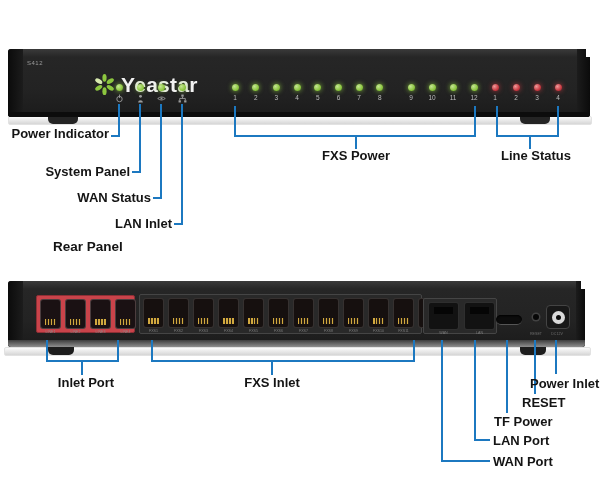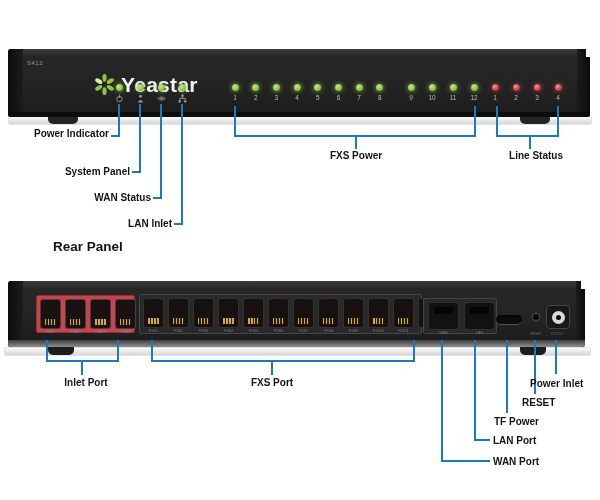--- a/index.html
+++ b/index.html
@@ -28,21 +28,21 @@
   .led-row{position:absolute;display:flex;}
   .led-unit{width:16px;display:flex;flex-direction:column;align-items:center;}
   .dot{width:7px;height:7px;border-radius:50%;}
   .dot.green{background:radial-gradient(circle at 35% 35%,#c4e593,var(--led-green) 60%,#63982a);
              box-shadow:0 0 4px 1px rgba(141,198,63,.55);}
   .dot.red{background:radial-gradient(circle at 35% 35%,#ef9a9a,var(--led-red) 60%,#8f242b);
            box-shadow:0 0 4px 1px rgba(201,58,66,.5);}
   .num{font-size:6.5px;font-weight:normal;color:#bdbdbd;margin-top:4px;line-height:1;}
   .sicon{margin-top:3px;height:9px;}
   
-  .lbl{position:absolute;font-size:10px;font-weight:bold;color:#141414;line-height:14px;z-index:4;white-space:nowrap;}
+  .lbl{position:absolute;font-size:13px;font-weight:bold;color:#141414;line-height:14px;z-index:4;white-space:nowrap;}
   .lbl.r{text-align:right;}
   .lbl.c{text-align:center;}
   .title{position:absolute;font-size:13.5px;font-weight:bold;color:#141414;z-index:4;}
   
   .block{position:absolute;border-radius:2px;display:flex;align-items:flex-start;overflow:visible;}
   .block.redb{background:var(--line-port-red);border:1px solid #8e2f35;}
   .block.grayb{background:#292929;border:1px solid #454545;}
   .ports{display:flex;gap:4px;padding:3px 3px;}
   .port-unit{position:relative;}
   .rj11{width:19px;height:28px;background:#16100f;border:1px solid rgba(255,255,255,.14);
@@ -349,21 +349,21 @@
   <div class="tiny-label" style="left:512px;top:51px;width:32px;">RESET</div>
 
   <div class="pwr-jack" style="left:538px;top:24px;">
     <span class="ring"></span>
     <span class="hole"></span>
   </div>
   <div class="tiny-label" style="left:533px;top:51px;width:32px;">DC12V</div>
 </div>
 
 <div class="lbl c" style="left:26px;top:376px;width:120px;">Inlet Port</div>
-<div class="lbl c" style="left:212px;top:376px;width:120px;">FXS Port</div>
+<div class="lbl c" style="left:212px;top:376px;width:120px;">FXS Inlet</div>
 <div class="lbl" style="left:493px;top:455px;">WAN Port</div>
 <div class="lbl" style="left:493px;top:434px;">LAN Port</div>
 <div class="lbl" style="left:494px;top:415px;">TF Power</div>
 <div class="lbl" style="left:522px;top:396px;">RESET</div>
 <div class="lbl" style="left:530px;top:377px;">Power Inlet</div>
 
 <svg class="lines" width="600" height="500">
 
   <polyline points="119,104 119,136 111,136"></polyline>
   <polyline points="140,104 140,172 132,172"></polyline>

